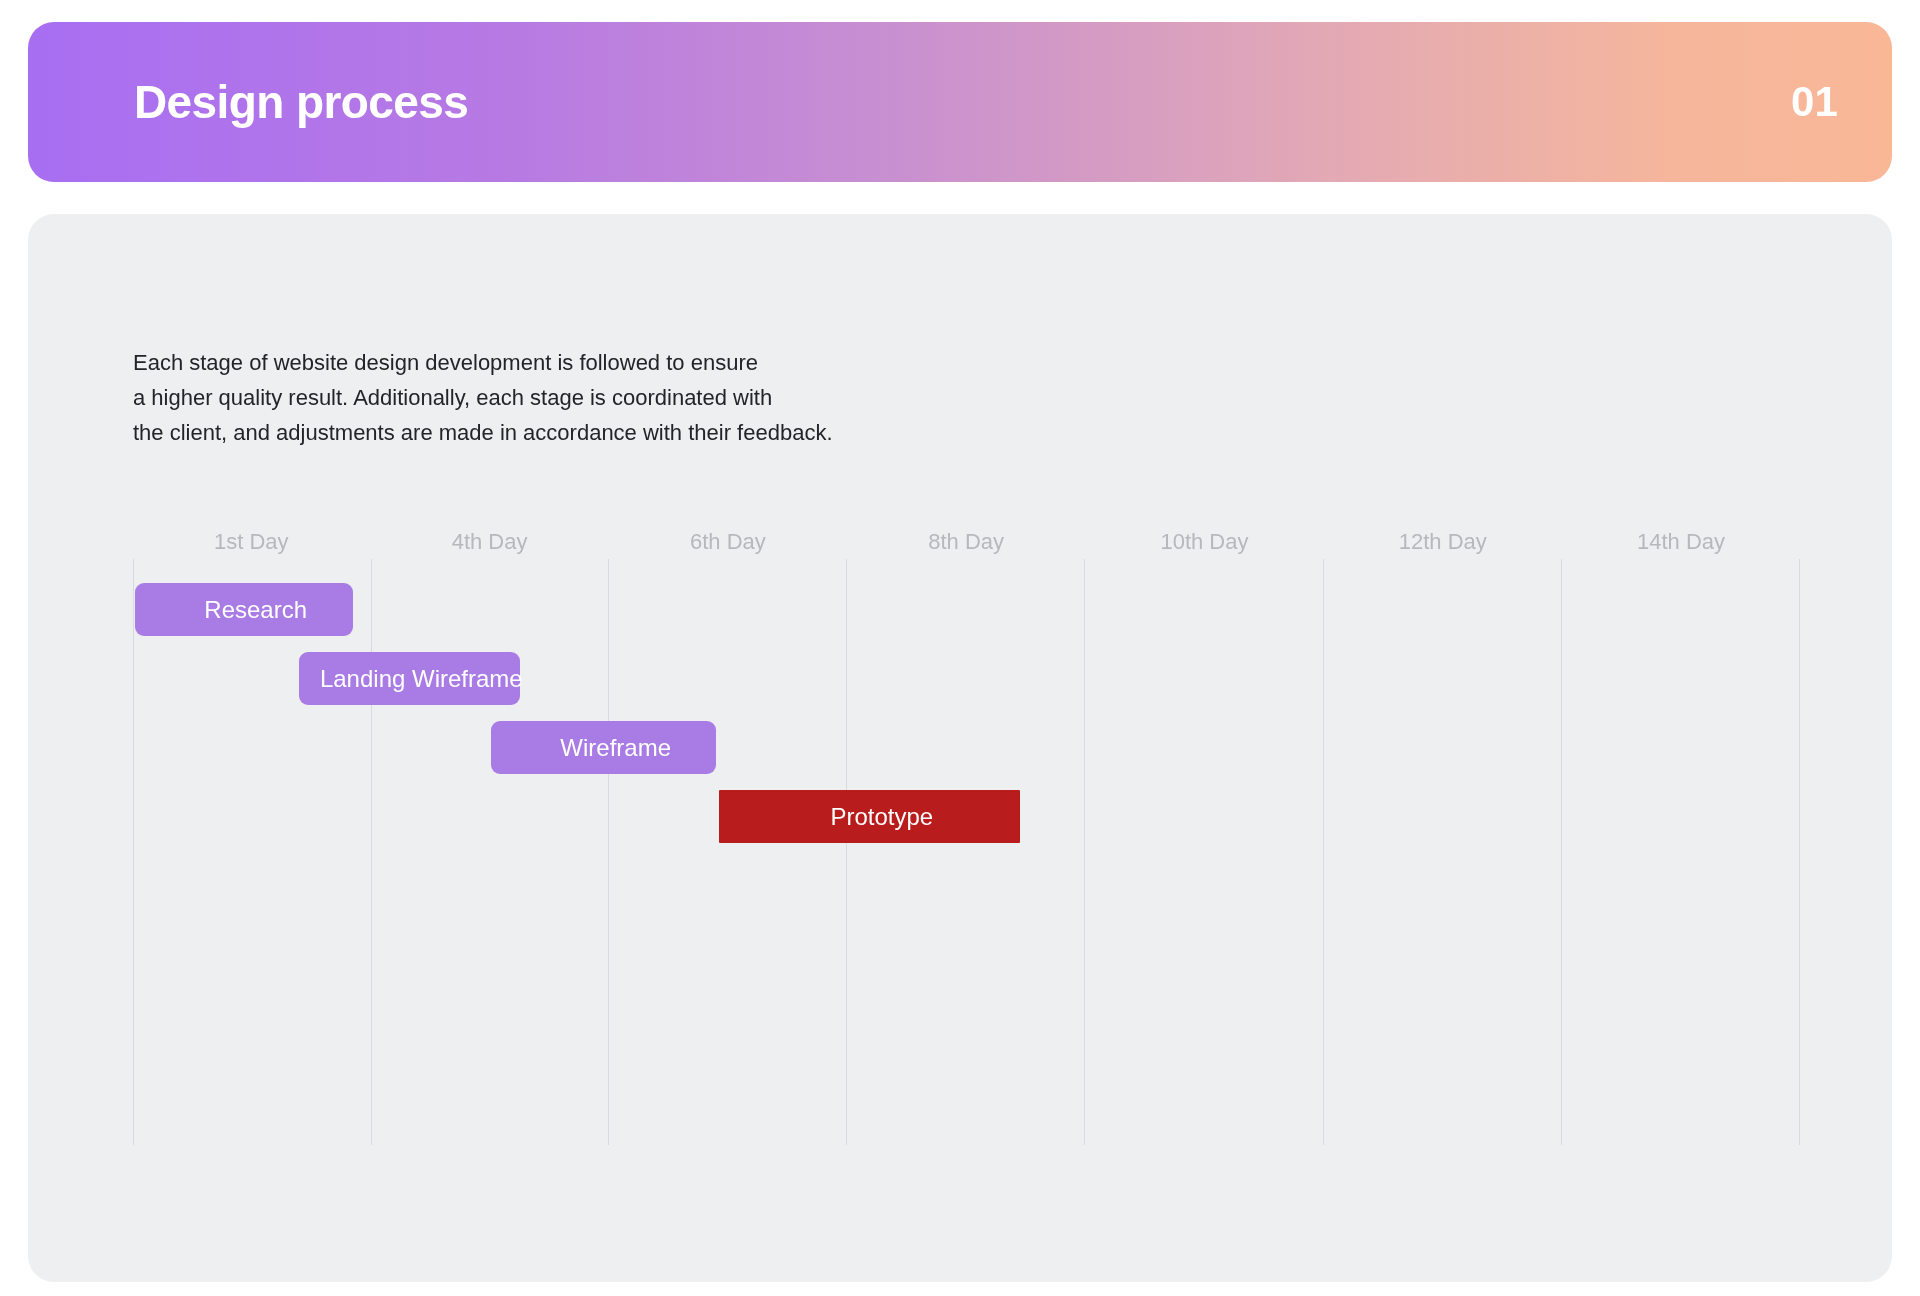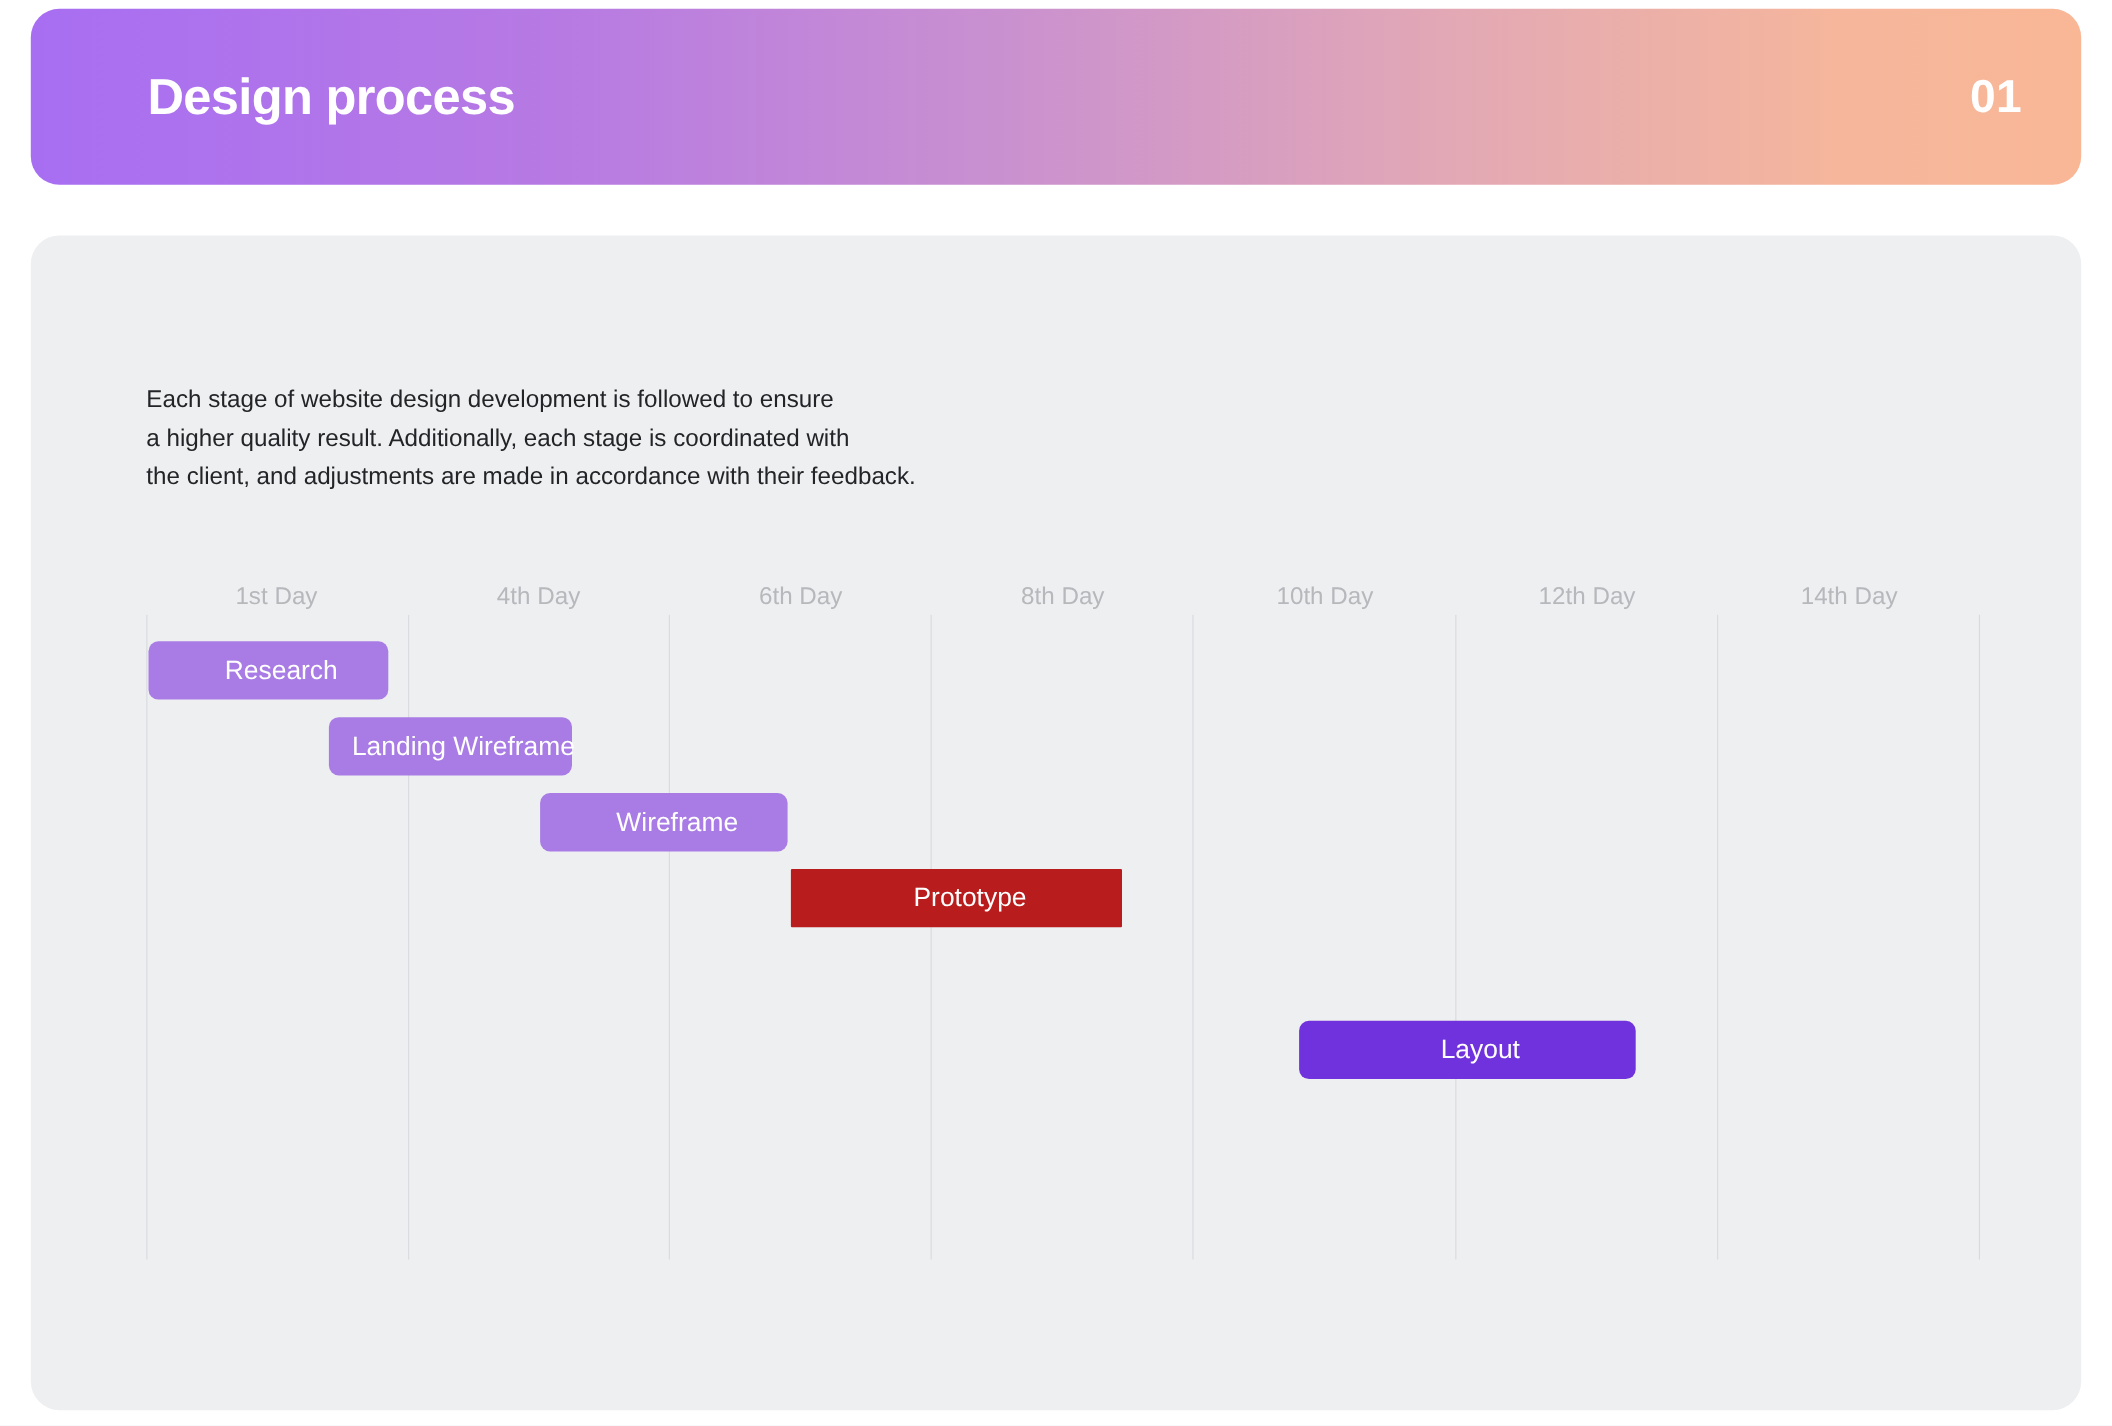--- a/index.html
+++ b/index.html
@@ -12,21 +12,21 @@
     background: #ffffff;
     font-family: "Liberation Sans", sans-serif;
     overflow: hidden;
     position: relative;
   }
 
   
   .header-banner {
     position: absolute;
     left: 28px;
-    top: 8px;
+    top: 22px;
     width: 1864px;
     height: 160px;
     border-radius: 26px;
     background: linear-gradient(90deg, #a86ef2 0%, #b77ae3 26%, #ca91cf 48%, #e3a9b4 70%, #f5b69c 88%, #f9b796 100%);
     box-sizing: border-box;
     display: flex;
     align-items: center;
     justify-content: space-between;
     padding: 0 54px 0 106px;
   }
@@ -165,19 +165,16 @@
         </div>
         <div class="gantt-bar" style="left: 9.8%; width: 13.1%; top: 93px; height: 53px; border-radius: 9px; background: rgb(168, 124, 228);">
           <span class="gantt-bar-label">Landing Wireframe</span>
         </div>
         <div class="gantt-bar" style="left: 21.2%; width: 13.3%; top: 162px; height: 53px; border-radius: 9px; background: rgb(168, 124, 228);">
           <span class="gantt-bar-label">Wireframe</span>
         </div>
         <div class="gantt-bar" style="left: 34.7%; width: 17.8%; top: 231px; height: 53px; border-radius: 1px; background: #b91c1c;">
           <span class="gantt-bar-label">Prototype</span>
         </div>
-        <div class="gantt-bar" style="left: 62%; width: 18.1%; top: 369px; height: 53px; border-radius: 9px; background: rgb(111, 50, 220);">
-          <span class="gantt-bar-label">Layout</span>
-        </div>
       </div>
   </div>
 
 </div>
 
 </body></html>

